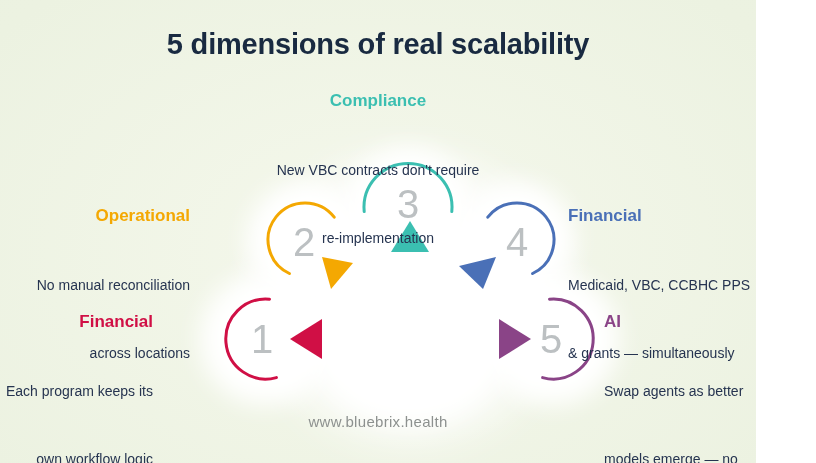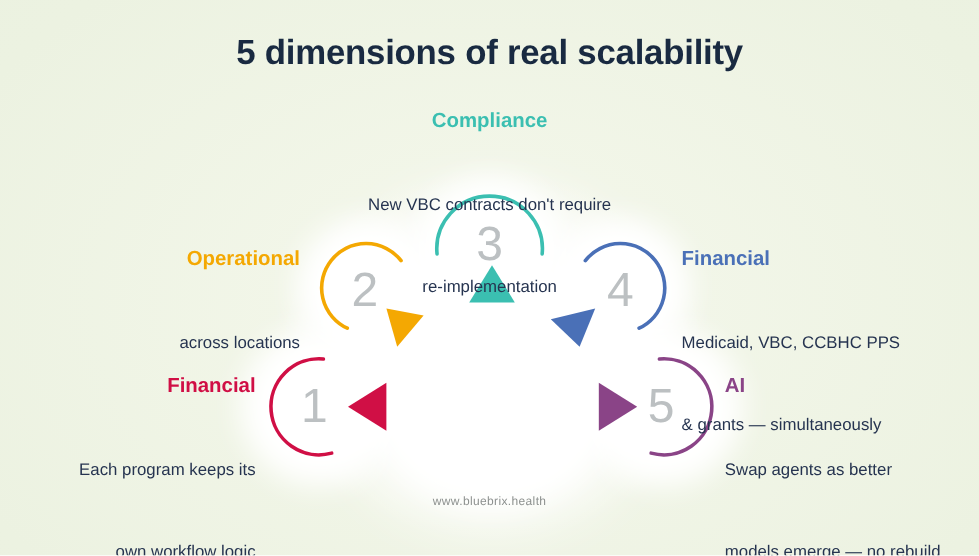--- a/index.html
+++ b/index.html
@@ -1,18 +1,18 @@
 <!DOCTYPE html>
 <html><head>
 <meta charset="utf-8">
 <style>
   html, body { margin: 0; padding: 0; }
   #canvas {
     position: relative;
-    width: 816px;
+    width: 756px;
     height: 463px;
     overflow: hidden;
     font-family: "Liberation Sans", sans-serif;
     background:
       radial-gradient(ellipse 250px 210px at 410px 295px, rgba(255,255,255,.95) 0%, rgba(255,255,255,0) 75%),
       radial-gradient(ellipse 820px 560px at 50% 54%, #f5f8ec 0%, #ecf2e1 60%, #e9f1df 100%);
   }
   .glow {
     position: absolute;
     background: #ffffff;
@@ -54,21 +54,21 @@
   }
   .align-right { text-align: right; }
   .align-left  { text-align: left; }
   .align-center { text-align: center; }
   #footer-url {
     position: absolute;
     top: 413px;
     left: 0;
     width: 100%;
     text-align: center;
-    font-size: 10px;
+    font-size: 15px;
     letter-spacing: .3px;
     color: #8d918f;
   }
 </style>
 </head>
 <body>
 
 <div id="canvas">
 
   <div class="glow soft" style="left:270px; top:160px; width:280px; height:280px;"></div>
@@ -105,20 +105,21 @@
   </svg>
 
   <div class="label-block align-center" style="top:90px; left:50%; transform:translateX(-50%); width:340px;">
     <div class="label-heading" style="color: rgb(59, 191, 177);">Compliance</div>
     <div class="label-line">New VBC contracts don't require</div>
     <div class="label-line">re-implementation</div>
   </div>
 
   <div class="label-block align-right" style="top:205px; right:566px;">
     <div class="label-heading" style="color: rgb(244, 168, 2);">Operational</div>
+    <div class="label-line">No manual reconciliation</div>
     <div class="label-line">across locations</div>
   </div>
 
   <div class="label-block align-left" style="top:205px; left:568px;">
     <div class="label-heading" style="color: rgb(74, 112, 183);">Financial</div>
     <div class="label-line">Medicaid, VBC, CCBHC PPS</div>
     <div class="label-line">&amp; grants — simultaneously</div>
   </div>
 
   <div class="label-block align-right" style="top:311px; right:603px;">

